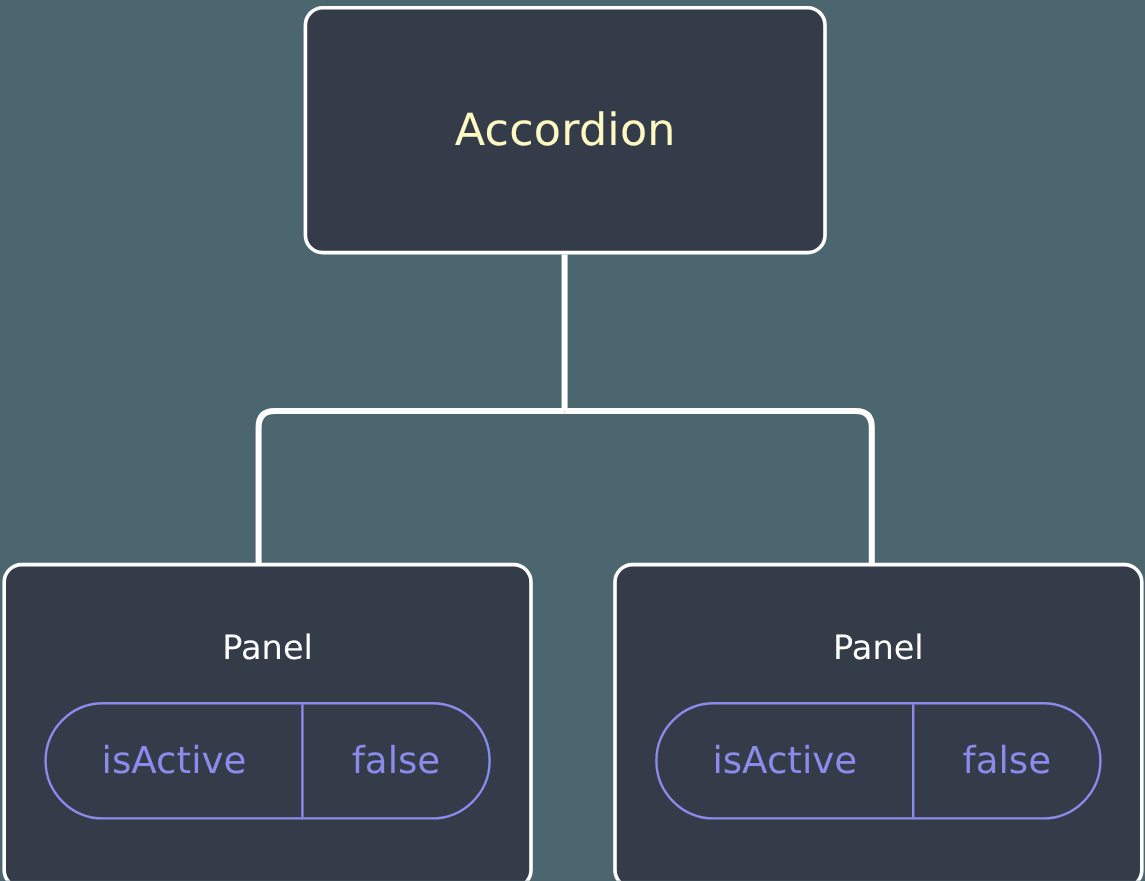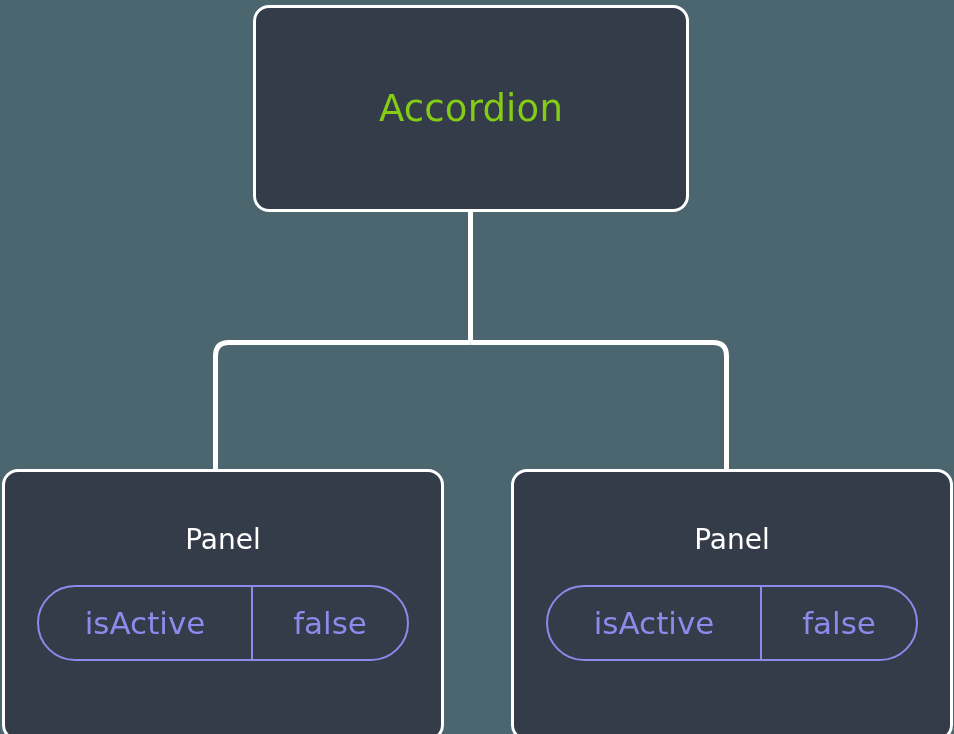--- a/index.html
+++ b/index.html
@@ -45,21 +45,21 @@
   
   .node-root {
     left: 253px;
     top: 5px;
     width: 436px;
     height: 207px;
     justify-content: center;
   }
 
   .node-root-title {
-    color: #84cc16;
+    color: #fef9c3;
     font-size: 37px;
     font-weight: 400;
     letter-spacing: 0.2px;
     line-height: 1;
   }
 
   
   .node-child {
     top: 469px;
     width: 442px;
@@ -74,21 +74,21 @@
     font-size: 28px;
     font-weight: 400;
     line-height: 1;
     margin-top: 54px;
   }
 
   
   .prop-pill {
     box-sizing: border-box;
     margin-top: 31px;
-    height: 76px;
+    height: 98px;
     border: 2px solid #8a8bea;
     border-radius: 49px;
     display: flex;
     align-items: stretch;
   }
 
   .prop-cell {
     display: flex;
     align-items: center;
     justify-content: center;

